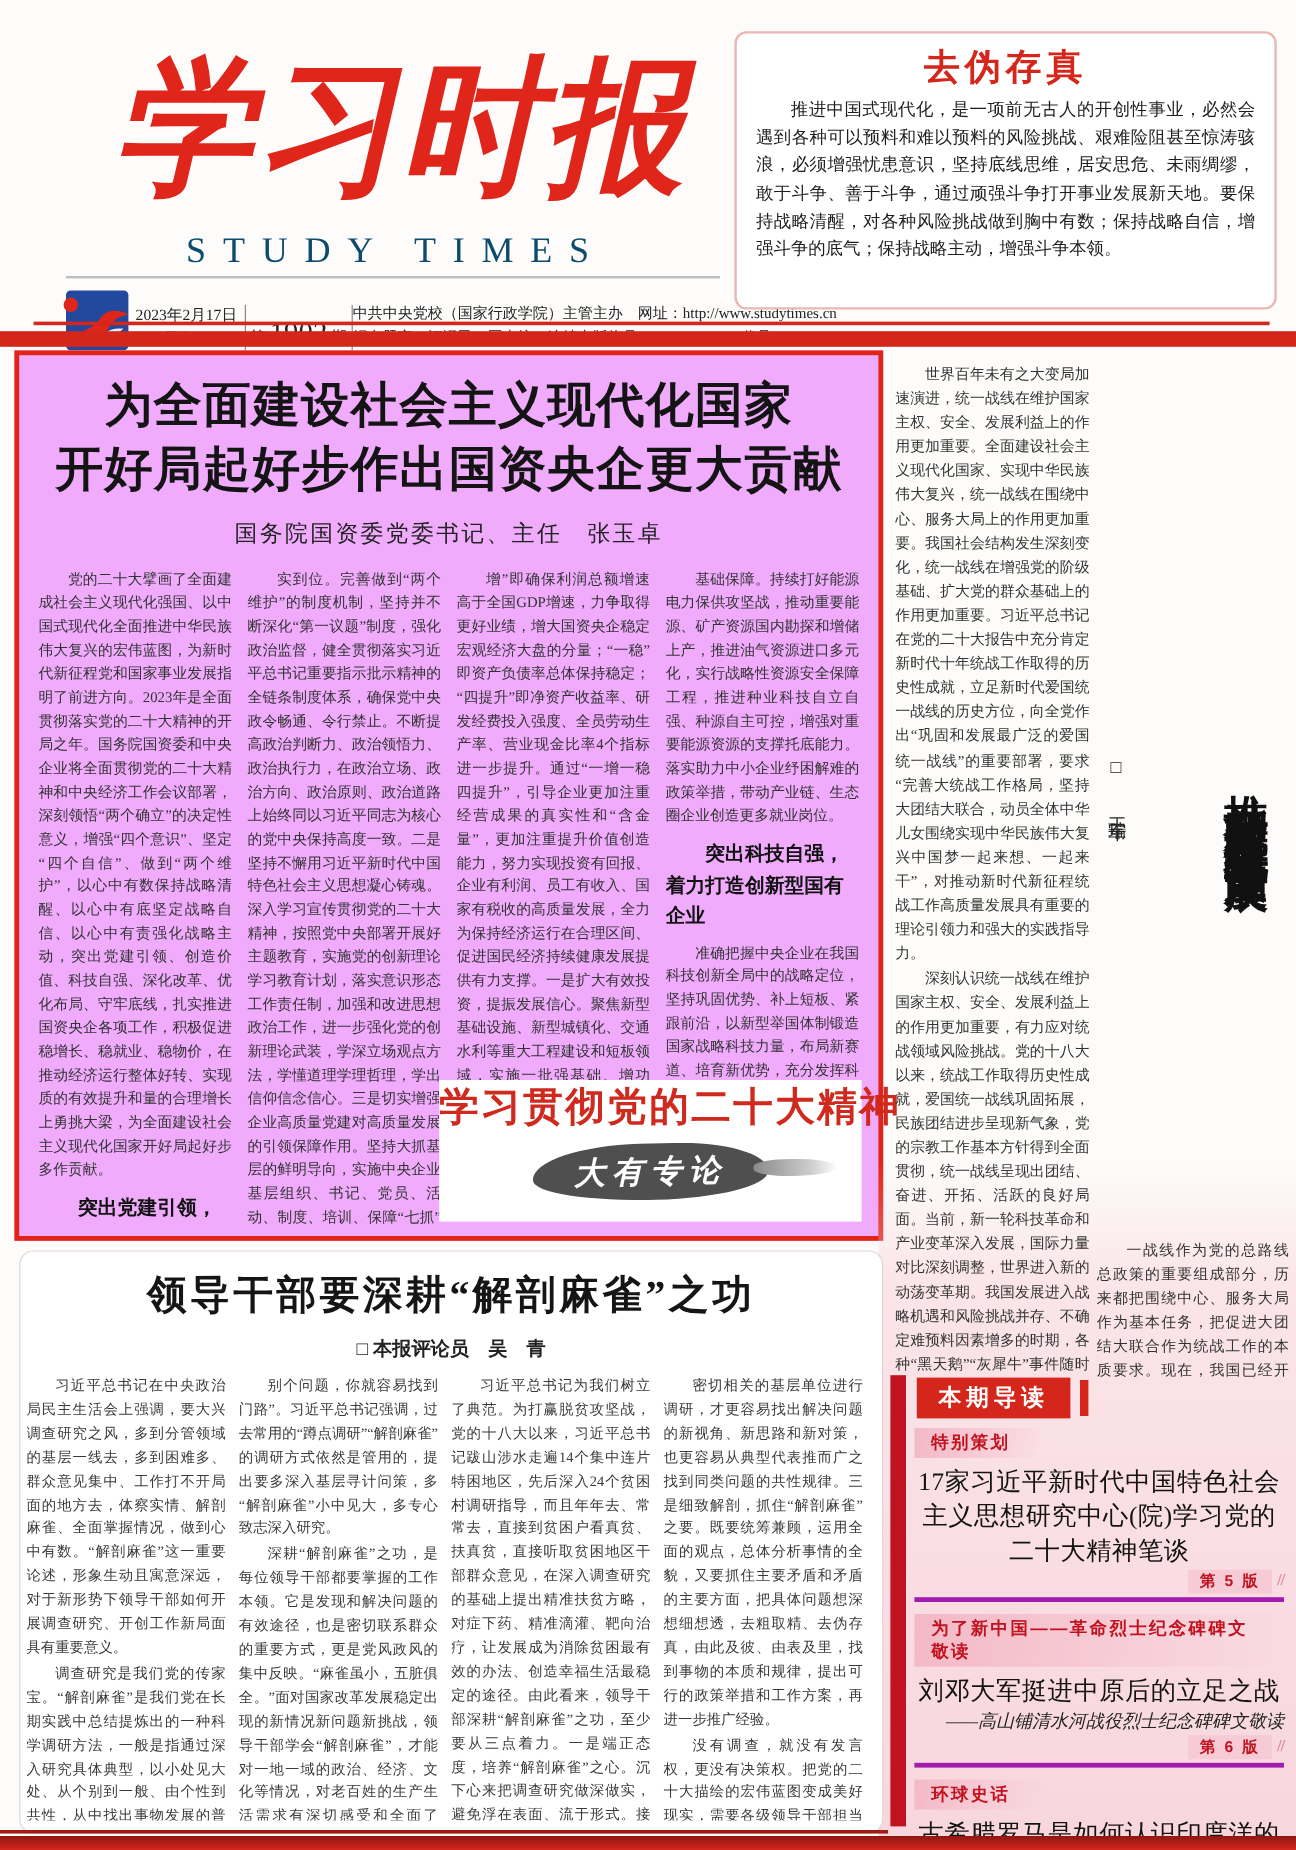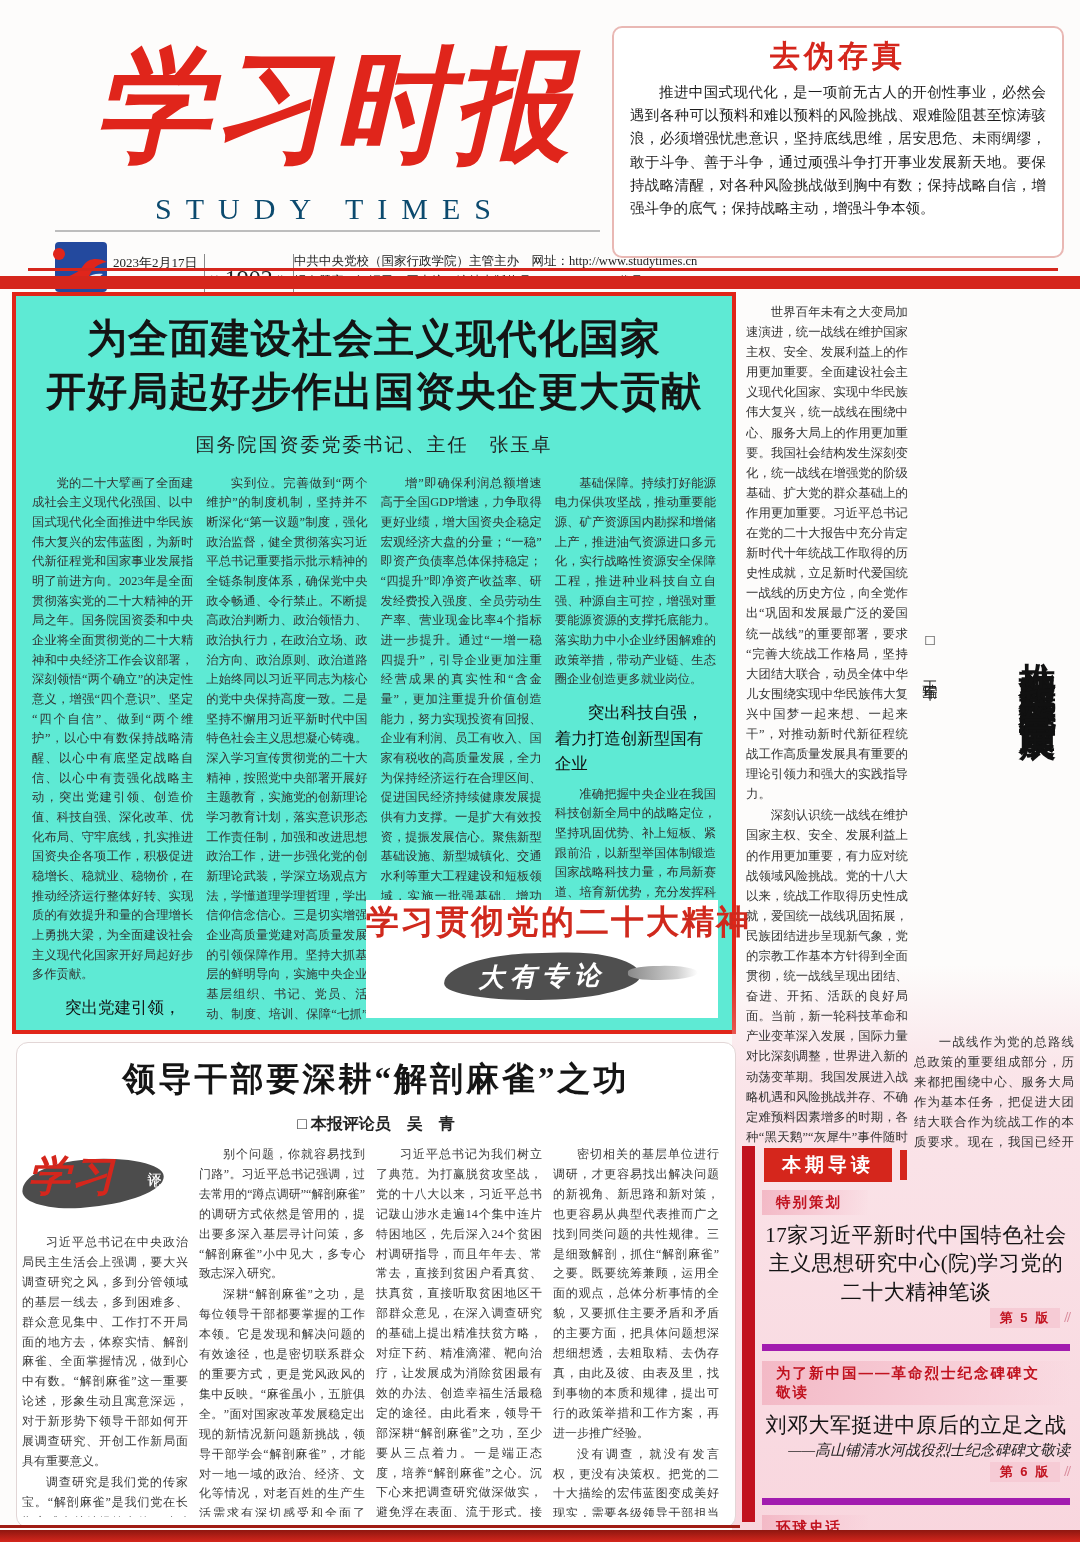--- a/index.html
+++ b/index.html
@@ -39,30 +39,30 @@
     border:2px solid #e9b8b4; border-radius:10px; background:#fff; padding:8px 16px 8px 16px;
   }
   .remarks-title{ text-align:center; font-size:30px; font-weight:900; color:#d5261c;
     font-family:"Liberation Sans",sans-serif; letter-spacing:4px; margin-bottom:4px; }
   .remarks-body{ font-size:14.5px; line-height:1.6; text-align:justify; color:#1d1d1d; }
   .remarks-body::first-line{ }
   .indent{ text-indent:2em; }
   
   .lead{
     position:absolute; left:12px; top:292px; width:724px; height:742px;
-    border:4px solid #e02518; background:#5eead4; padding:6px 10px;
+    border:4px solid #e02518; background:#f0abfc; padding:6px 10px;
   }
   .lead-head{ text-align:center; font-family:"Liberation Sans","DejaVu Sans",sans-serif;
     font-weight:900; font-size:40px; line-height:1.32; color:#141414; letter-spacing:1px; margin-top:10px; }
   .lead-byline{ text-align:center; font-size:19px; color:#222; margin:14px 0 12px; letter-spacing:2px; }
   .lead-cols{ position:relative; display:flex; gap:13px; padding:4px 6px 0; height:552px; }
   .lcol{ width:163px; overflow:hidden; font-size:12.3px; line-height:1.6; text-align:justify; color:#333; }
   .lcol.short{ height:428px; }
   .para{ text-indent:2em; margin-bottom:1px; }
-  .subhead{ font-family:"Liberation Sans","DejaVu Sans",sans-serif; font-size:16.5px; font-weight:400;
+  .subhead{ font-family:"Liberation Sans","DejaVu Sans",sans-serif; font-size:16.5px; font-weight:700;
     color:#111; line-height:1.55; margin:10px 0 8px; text-indent:2em; text-align:left; }
   .slogan-wrap{ position:absolute; right:4px; bottom:4px; width:352px; height:118px; text-align:center; background:#fff; }
   .slogan{ font-family:"Liberation Sans","DejaVu Sans",sans-serif; font-weight:900; font-size:33px;
     color:#d0291d; letter-spacing:2px; white-space:nowrap; }
   .stamp{ position:relative; display:inline-block; margin-top:8px; padding:6px 34px;
     background:#4f4f4f; color:#fff; font-style:italic; font-weight:700; font-size:26px; letter-spacing:6px;
     border-radius:48% 42% 50% 55% / 62% 55% 48% 42%; transform:rotate(-1.5deg); }
   .stamp::after{ content:""; position:absolute; right:-58px; top:16px; width:70px; height:14px;
     background:linear-gradient(90deg,#8a8a8a,#cfcfcf 70%,transparent); border-radius:40% 60% 50% 50%; }
   
@@ -103,21 +103,21 @@
   .digest-tab-bar{ width:7px; height:30px; background:#d5261c; }
   .digest-items{ position:absolute; left:20px; top:44px; width:308px; }
   .digest-item{ margin-bottom:10px; }
   .dg-tag{ display:inline-block; background:linear-gradient(100deg,#f3b9c6 0%, #f7ccd6 55%, rgba(247,204,214,0) 100%);
     color:#c1121f; font-family:"Liberation Sans",sans-serif; font-weight:700; font-size:14.5px;
     padding:3px 26px 3px 14px; letter-spacing:2px; }
   .dg-title{ font-family:"Liberation Serif",serif; font-weight:400; font-size:21px; line-height:1.35;
     color:#131313; text-align:center; margin:6px 0 2px; letter-spacing:0.5px; }
   .dg-sub{ font-size:15px; font-style:italic; text-align:right; color:#222; margin-bottom:2px; }
   .dg-pagerow{ display:flex; justify-content:flex-end; align-items:center; gap:4px;
-    border-bottom:7px solid #a21caf; padding-bottom:16px; }
+    border-bottom:4px solid #a21caf; padding-bottom:3px; }
   .dg-page{ background:#f6cbd5; color:#c1121f; font-family:"Liberation Sans",sans-serif;
     font-size:13px; font-weight:700; padding:1px 10px; letter-spacing:2px; }
   .dg-slash{ color:#d98a9b; font-weight:700; font-size:14px; letter-spacing:-1px; }
   
   .bottom-bar{ position:absolute; left:0; bottom:0; width:1080px; height:12px;
     background:linear-gradient(180deg,#8e1710,#d5261c); }
   .bottom-line{ position:absolute; left:0; bottom:14px; width:740px; height:3px; background:#a01d14; }
 </style>
 </head>
 <body>
@@ -197,25 +197,20 @@
     <div class="stmt-cont">
         <p class="para">一战线作为党的总路线总政策的重要组成部分，历来都把围绕中心、服务大局作为基本任务，把促进大团结大联合作为统战工作的本质要求。现在，我国已经开启全面建设社会主义现代化国家新征程，我们比历史上任何时期都更接近、更有信心和能力实现中华民族伟大复兴的宏伟目标。（下转2版）</p>
       </div>
   </section>
 
   <section class="commentary">
     <h2 class="comm-head">领导干部要深耕“解剖麻雀”之功</h2>
     <div class="comm-byline">□ 本报评论员　吴　青</div>
     <div class="comm-cols">
       <div class="ccol">
-        <div class="pinglun-logo">
-          <div class="brush"></div>
-          <span class="xs">学习</span>
-          <span class="pl">评论</span>
-        </div>
         <div>
             <p class="para">习近平总书记在中央政治局民主生活会上强调，要大兴调查研究之风，多到分管领域的基层一线去，多到困难多、群众意见集中、工作打不开局面的地方去，体察实情、解剖麻雀、全面掌握情况，做到心中有数。“解剖麻雀”这一重要论述，形象生动且寓意深远，对于新形势下领导干部如何开展调查研究、开创工作新局面具有重要意义。</p>
             <p class="para">调查研究是我们党的传家宝。“解剖麻雀”是我们党在长期实践中总结提炼出的一种科学调研方法，一般是指通过深入研究具体典型，以小处见大处、从个别到一般、由个性到共性，从中找出事物发展的普遍规律，提高决策的科学性。毛泽东指出，“要从个别问题深入，深入解剖一个麻雀，了解一处地方或一个问题”，“往后调查别处地方或</p>
           </div>
       </div>
       <div class="ccol">
           <p class="para">别个问题，你就容易找到门路”。习近平总书记强调，过去常用的“蹲点调研”“解剖麻雀”的调研方式依然是管用的，提出要多深入基层寻计问策，多“解剖麻雀”小中见大，多专心致志深入研究。</p>
           <p class="para">深耕“解剖麻雀”之功，是每位领导干部都要掌握的工作本领。它是发现和解决问题的有效途径，也是密切联系群众的重要方式，更是党风政风的集中反映。“麻雀虽小，五脏俱全。”面对国家改革发展稳定出现的新情况新问题新挑战，领导干部学会“解剖麻雀”，才能对一地一域的政治、经济、文化等情况，对老百姓的生产生活需求有深切感受和全面了解，为科学决策提供重要参考；领导干部用心“解剖麻雀”，带着感情与群众打交道，才能发现群众面临的困难，掌握群众反映的意见，总结群众创造的经验，与人民群众紧密相连；领导干部善于“解剖麻雀”，注重用实践检验效果，才能为力戒形式主义、弘扬求真务实的良好党风政风树立鲜明导向。</p>
         </div>
       <div class="ccol">

